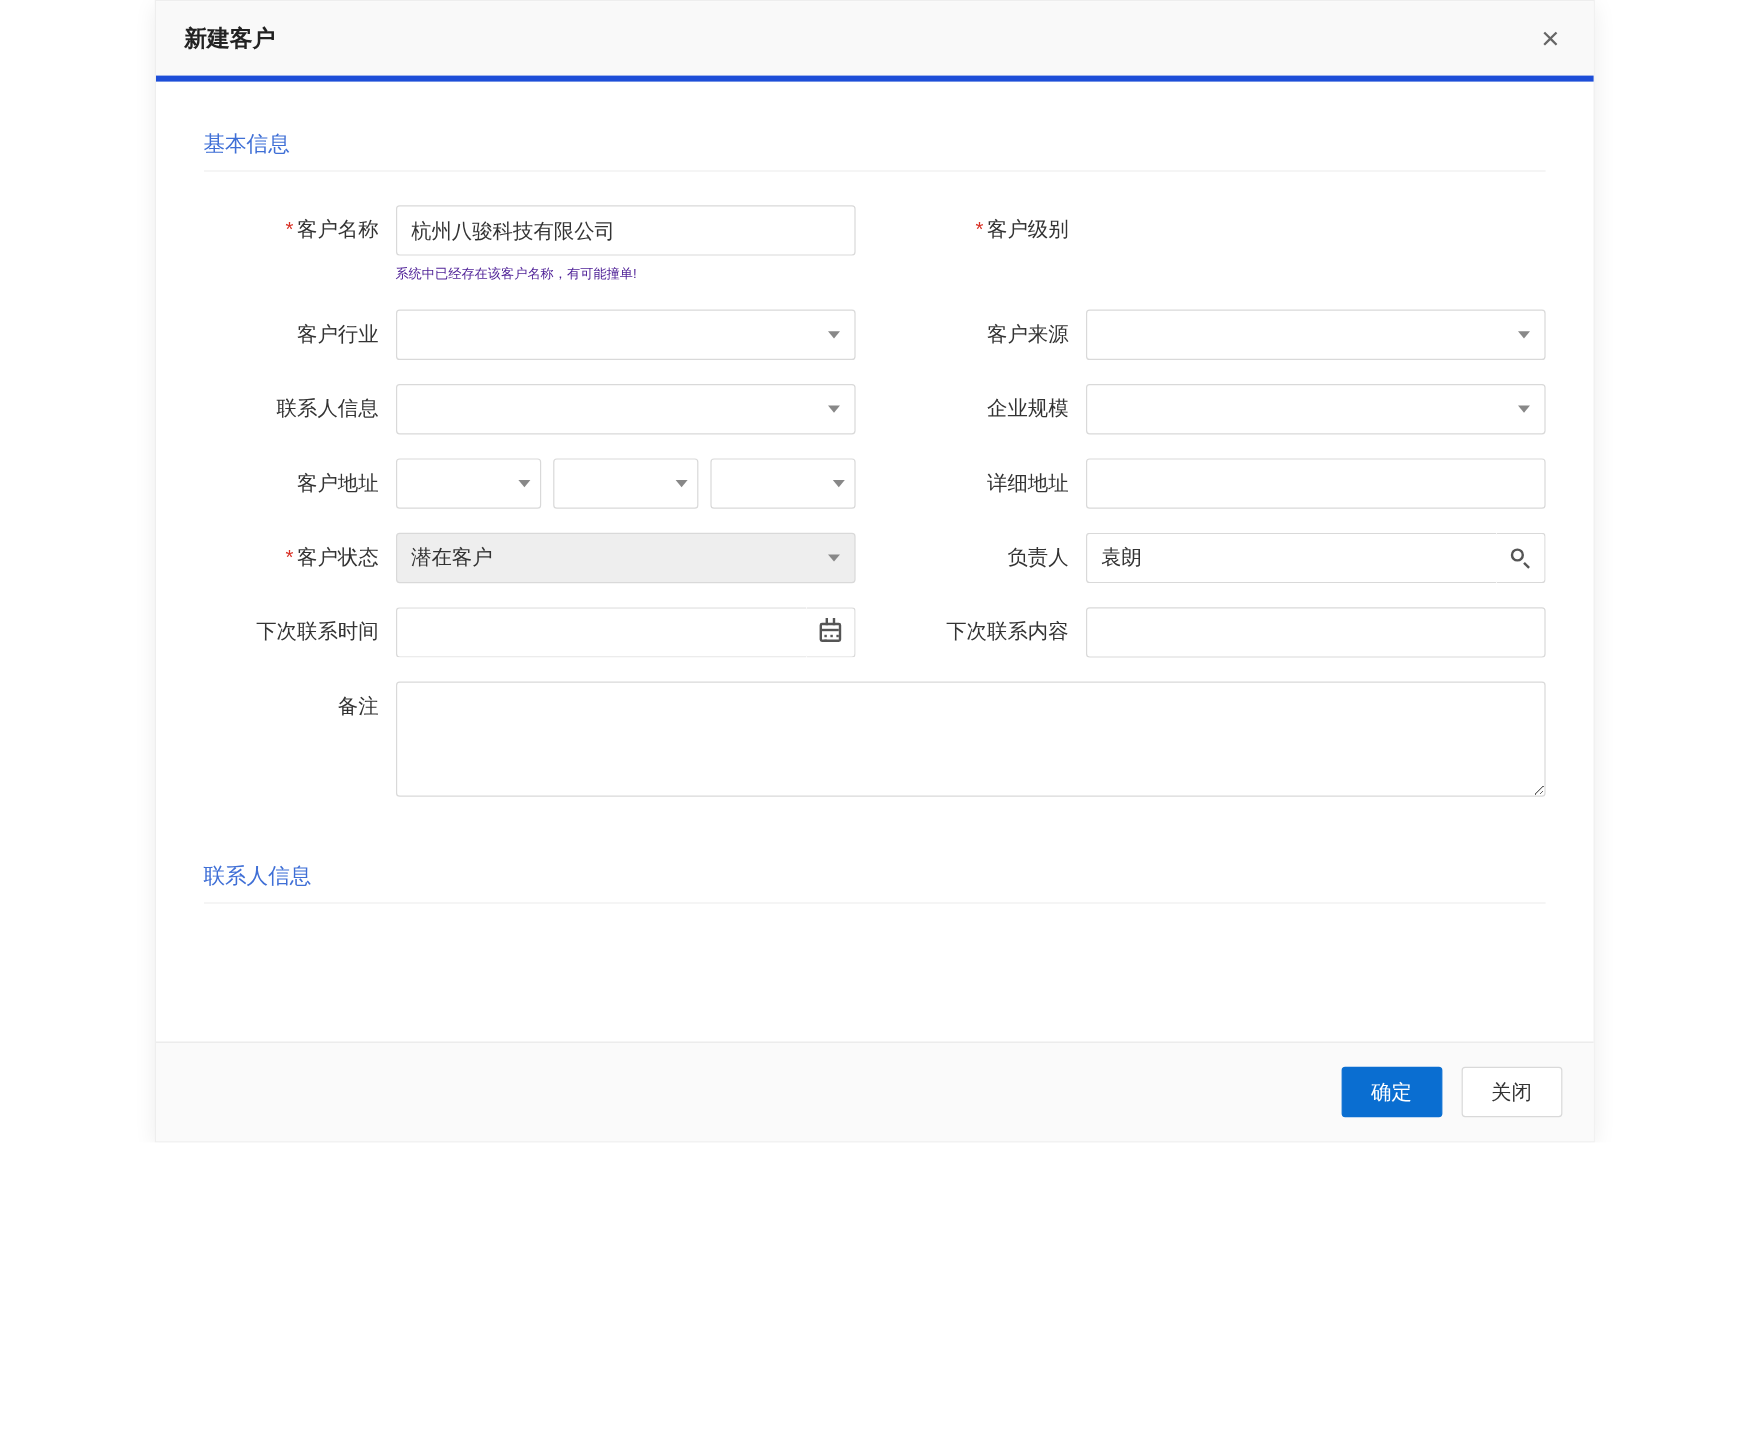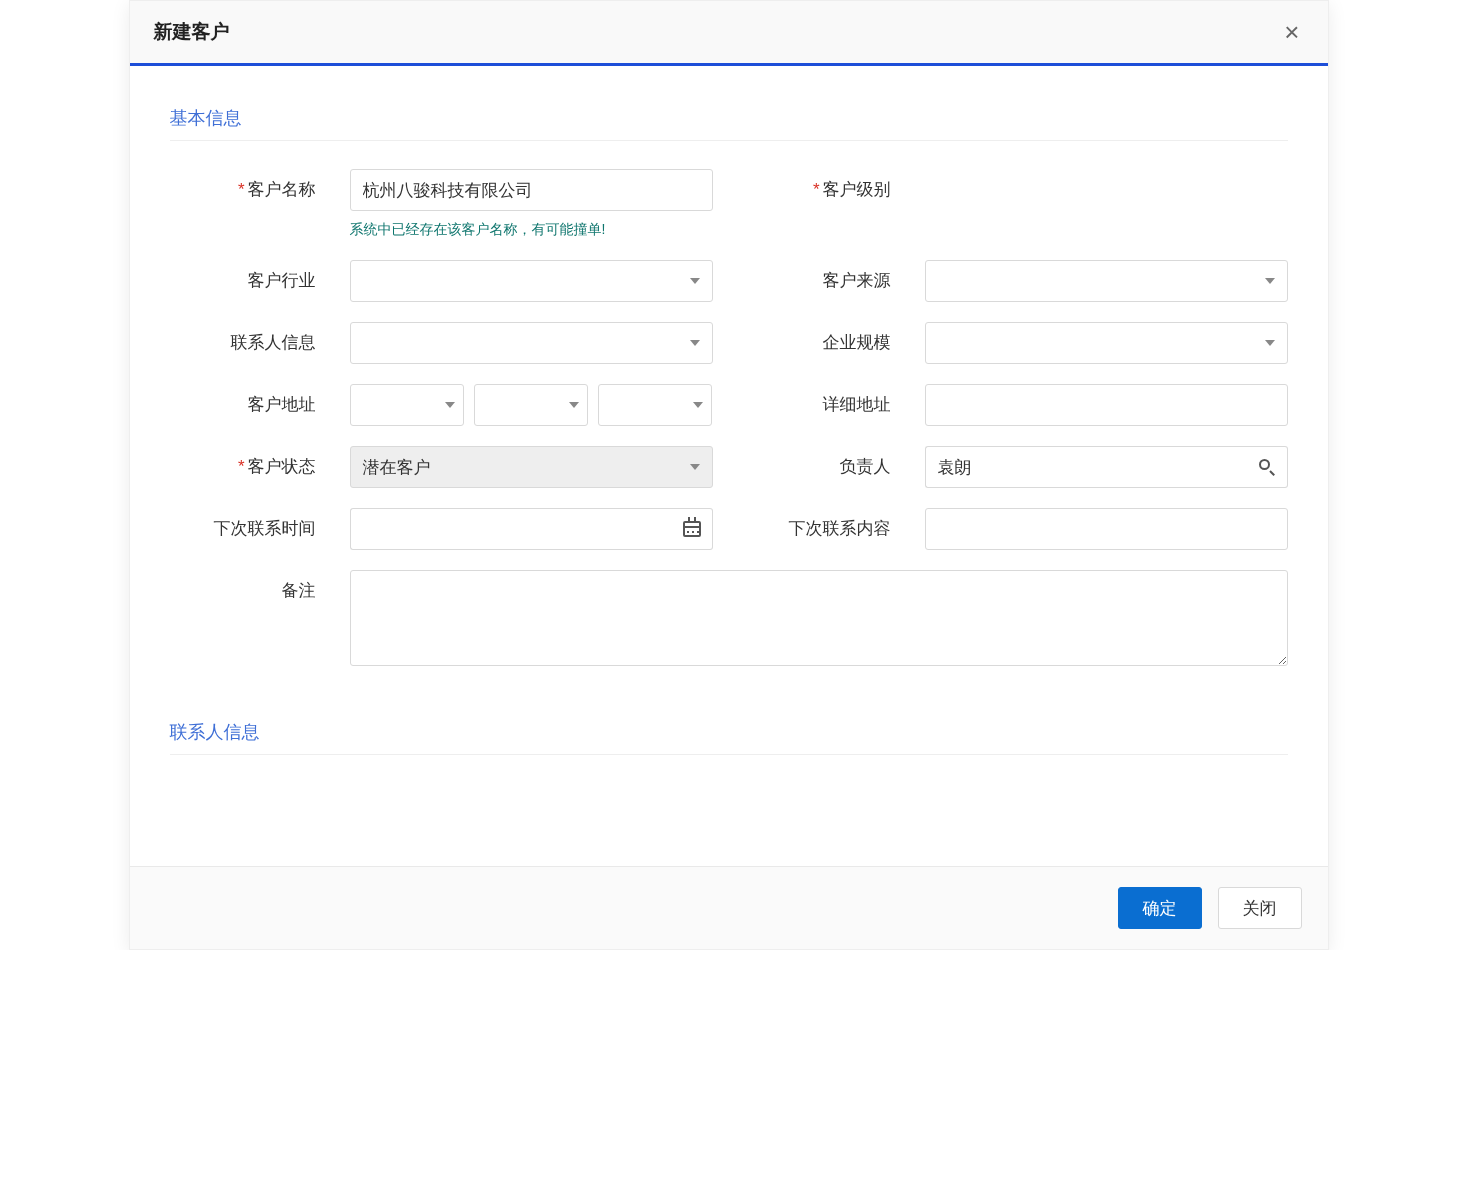--- a/index.html
+++ b/index.html
@@ -14,21 +14,21 @@
     margin: 0 auto;
     background: #fff;
     border: 1px solid #eee;
     box-shadow: 0 4px 18px rgba(0,0,0,0.08);
   }
   .modal-header {
     display: flex;
     align-items: center;
     justify-content: space-between;
     padding: 18px 24px;
-    border-bottom: 3px solid #1d4ed8;
+    border-bottom: 5px solid #1d4ed8;
     background: #f9f9f9;
   }
   .modal-title {
     font-size: 19px;
     font-weight: 600;
     color: #222;
   }
   .close-btn {
     font-size: 26px;
     line-height: 1;
@@ -76,21 +76,20 @@
     padding-top: 9px;
     font-size: 17px;
     color: #333;
     flex-shrink: 0;
   }
   .req { color: #d93025; margin-right: 3px; }
   .control-wrap {
     flex: 1;
     display: flex;
     flex-direction: column;
-    margin-left: 20px;
   }
   .ctrl {
     height: 42px;
     border: 1px solid #d9d9d9;
     border-radius: 3px;
     padding: 0 12px;
     font-size: 17px;
     color: #333;
     background: #fff;
     width: 100%;
@@ -108,22 +107,22 @@
     outline: none;
   }
   .caret {
     width: 0; height: 0;
     border-left: 5px solid transparent;
     border-right: 5px solid transparent;
     border-top: 6px solid #888;
     margin-left: 8px;
   }
   .err-msg {
-    color: #0f766e;
-    font-size: 14px;
+    color: #4c1d95;
+    font-size: 11px;
     line-height: 1.5;
     margin-top: 8px;
     max-width: 310px;
   }
   .addr-group {
     display: flex;
     gap: 10px;
   }
   .addr-group .ctrl {
     flex: 1;

